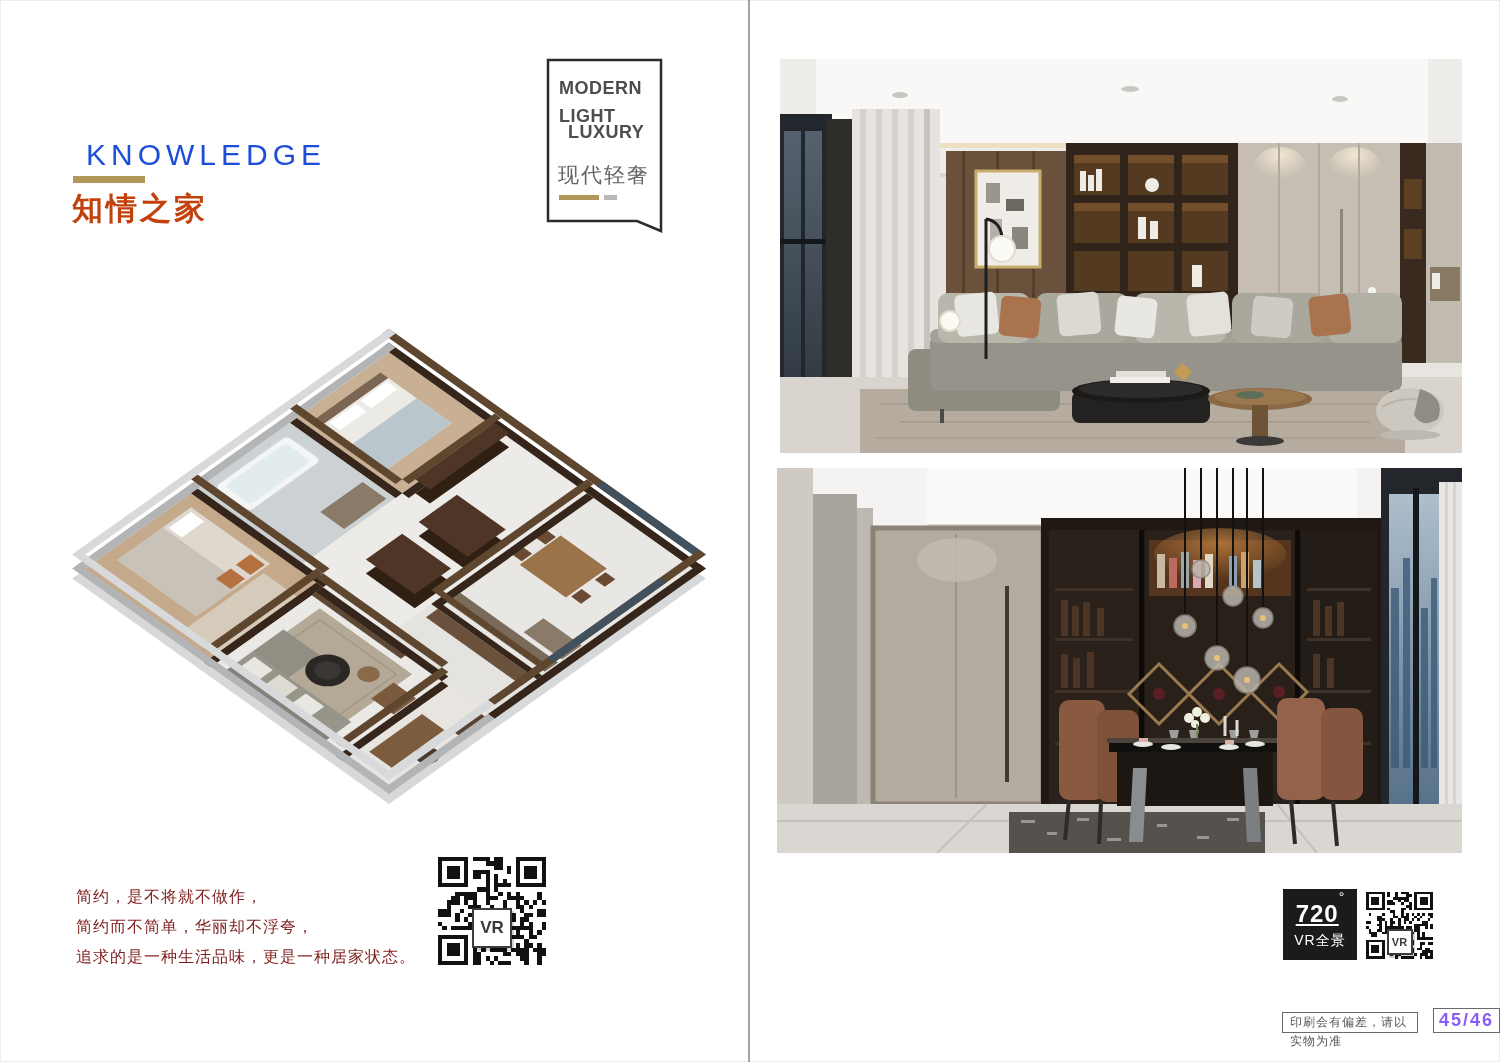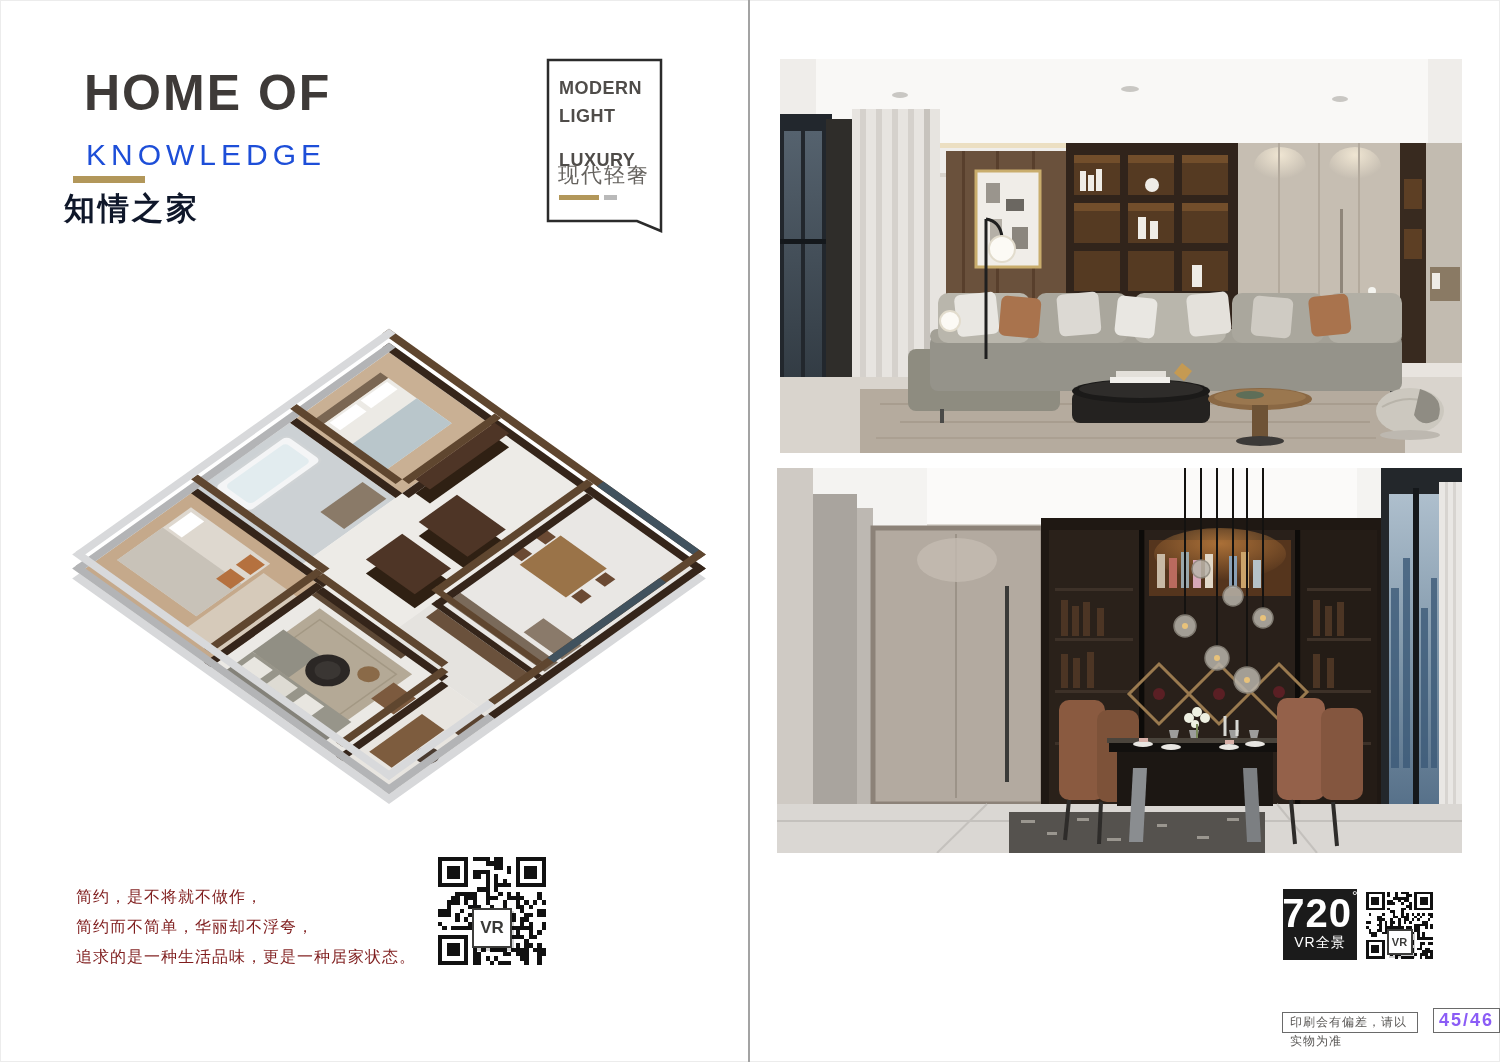--- a/index.html
+++ b/index.html
@@ -8,26 +8,26 @@
     position:relative; width:1500px; height:1062px; background:#ffffff;
     font-family:"Liberation Sans", sans-serif; overflow:hidden;
     box-shadow: inset 0 0 0 1px #ececec;
   }
   .abs { position:absolute; }
 
   
   .title-en   { left:84px; top:64px; font-size:50px; font-weight:bold; letter-spacing:2px; color:#3e3a38; }
   .title-sub  { left:86px; top:126px; font-size:30px; letter-spacing:5px; color:#1d4ed8;margin-top:12px; }
   .gold-rule  { left:73px; top:176px; width:72px; height:7px; background:#b2975a; }
-  .title-cn   { left:64px; top:188px; font-size:31px; font-weight:bold; letter-spacing:3px; color:#0f172a; }
+  .title-cn   { left:72px; top:188px; font-size:31px; font-weight:bold; letter-spacing:3px; color:#c2410c; }
 
   .badge { left:546px; top:58px; width:118px; height:178px;padding-left:46px; }
   .badge svg { position:absolute; left:0; top:0; width:100%; height:100%; }
   .badge .bl { position:absolute; left:13px; font-size:18px; font-weight:bold; color:#4f4c49; letter-spacing:0.5px; }
-  .badge .b1 { top:20px; } .badge .b2 { top:48px; } .badge .b3 { top:92px; }
+  .badge .b1 { top:20px; } .badge .b2 { top:48px; } .badge .b3 { top:64px;margin-left:9px; }
   .badge .bcn { position:absolute; left:12px; top:103px; font-size:21px; color:#66635f; letter-spacing:2px; }
   .badge .brule-g { position:absolute; left:13px; top:137px; width:40px; height:5px; background:#b2975a; }
   .badge .brule-s { position:absolute; left:58px; top:137px; width:13px; height:5px; background:#b9b9b9; }
 
   .floorplan { left:58px; top:264px; width:662px; height:590px; }
   .floorplan svg { width:100%; height:100%; display:block; }
 
   .quote { left:76px; top:882px; font-size:16px; color:#7f1d1d; line-height:30px; letter-spacing:1px; }
 
   .qr { position:absolute; }
@@ -49,40 +49,39 @@
   
   .photo { overflow:hidden; background:#ddd; }
   .photo svg { display:block; width:100%; height:100%; }
   .photo1 { left:780px; top:59px;  width:682px; height:394px; }
   .photo2 { left:777px; top:468px; width:685px; height:385px; }
 
   .vr720 {
     left:1283px; top:889px; width:74px; height:71px; background:#1b1b1b; color:#fff;
     display:flex; flex-direction:column; align-items:center; justify-content:center;
   }
-  .vr720 .num { font-size:40px; font-weight:bold; line-height:30px; letter-spacing:1px; }
+  .vr720 .num { font-size:24px; font-weight:bold; line-height:30px; letter-spacing:1px;text-decoration:underline; }
   .vr720 .deg { font-size:14px; vertical-align:top; position:relative; top:-10px; }
   .vr720 .lab { font-size:14px; letter-spacing:1px; margin-top:3px; }
 
   .footer { left:1282px; top:1008px; display:flex; align-items:flex-end; gap:15px; }
   .print-note {
     border:1px solid #6a6a6a; color:#5a5856; font-size:12px;
     height:21px; line-height:19px; padding:0 7px; letter-spacing:1px; background:#fff;
   }
   .page-no {
     border:1px solid #6a6a6a; color:#8b5cf6; font-size:18px; font-weight:bold;
     height:25px; line-height:23px; padding:0 5px; letter-spacing:2px; background:#fff;
   }
 </style>
 </head>
 <body>
 
 <div class="pg">
 
-  <div class="abs title-en">HOME OF</div>
   <div class="abs title-sub">KNOWLEDGE</div>
   <div class="abs gold-rule"></div>
   <div class="abs title-cn">知情之家</div>
 
   <div class="abs badge">
     <svg viewBox="0 0 118 178">
       <polygon points="2,2 115,2 115,173 91,163 2,163" fill="#ffffff" stroke="#2b2b2b" stroke-width="2.5"></polygon>
     </svg>
     <div class="bl b1">MODERN</div>
     <div class="bl b2">LIGHT</div>

